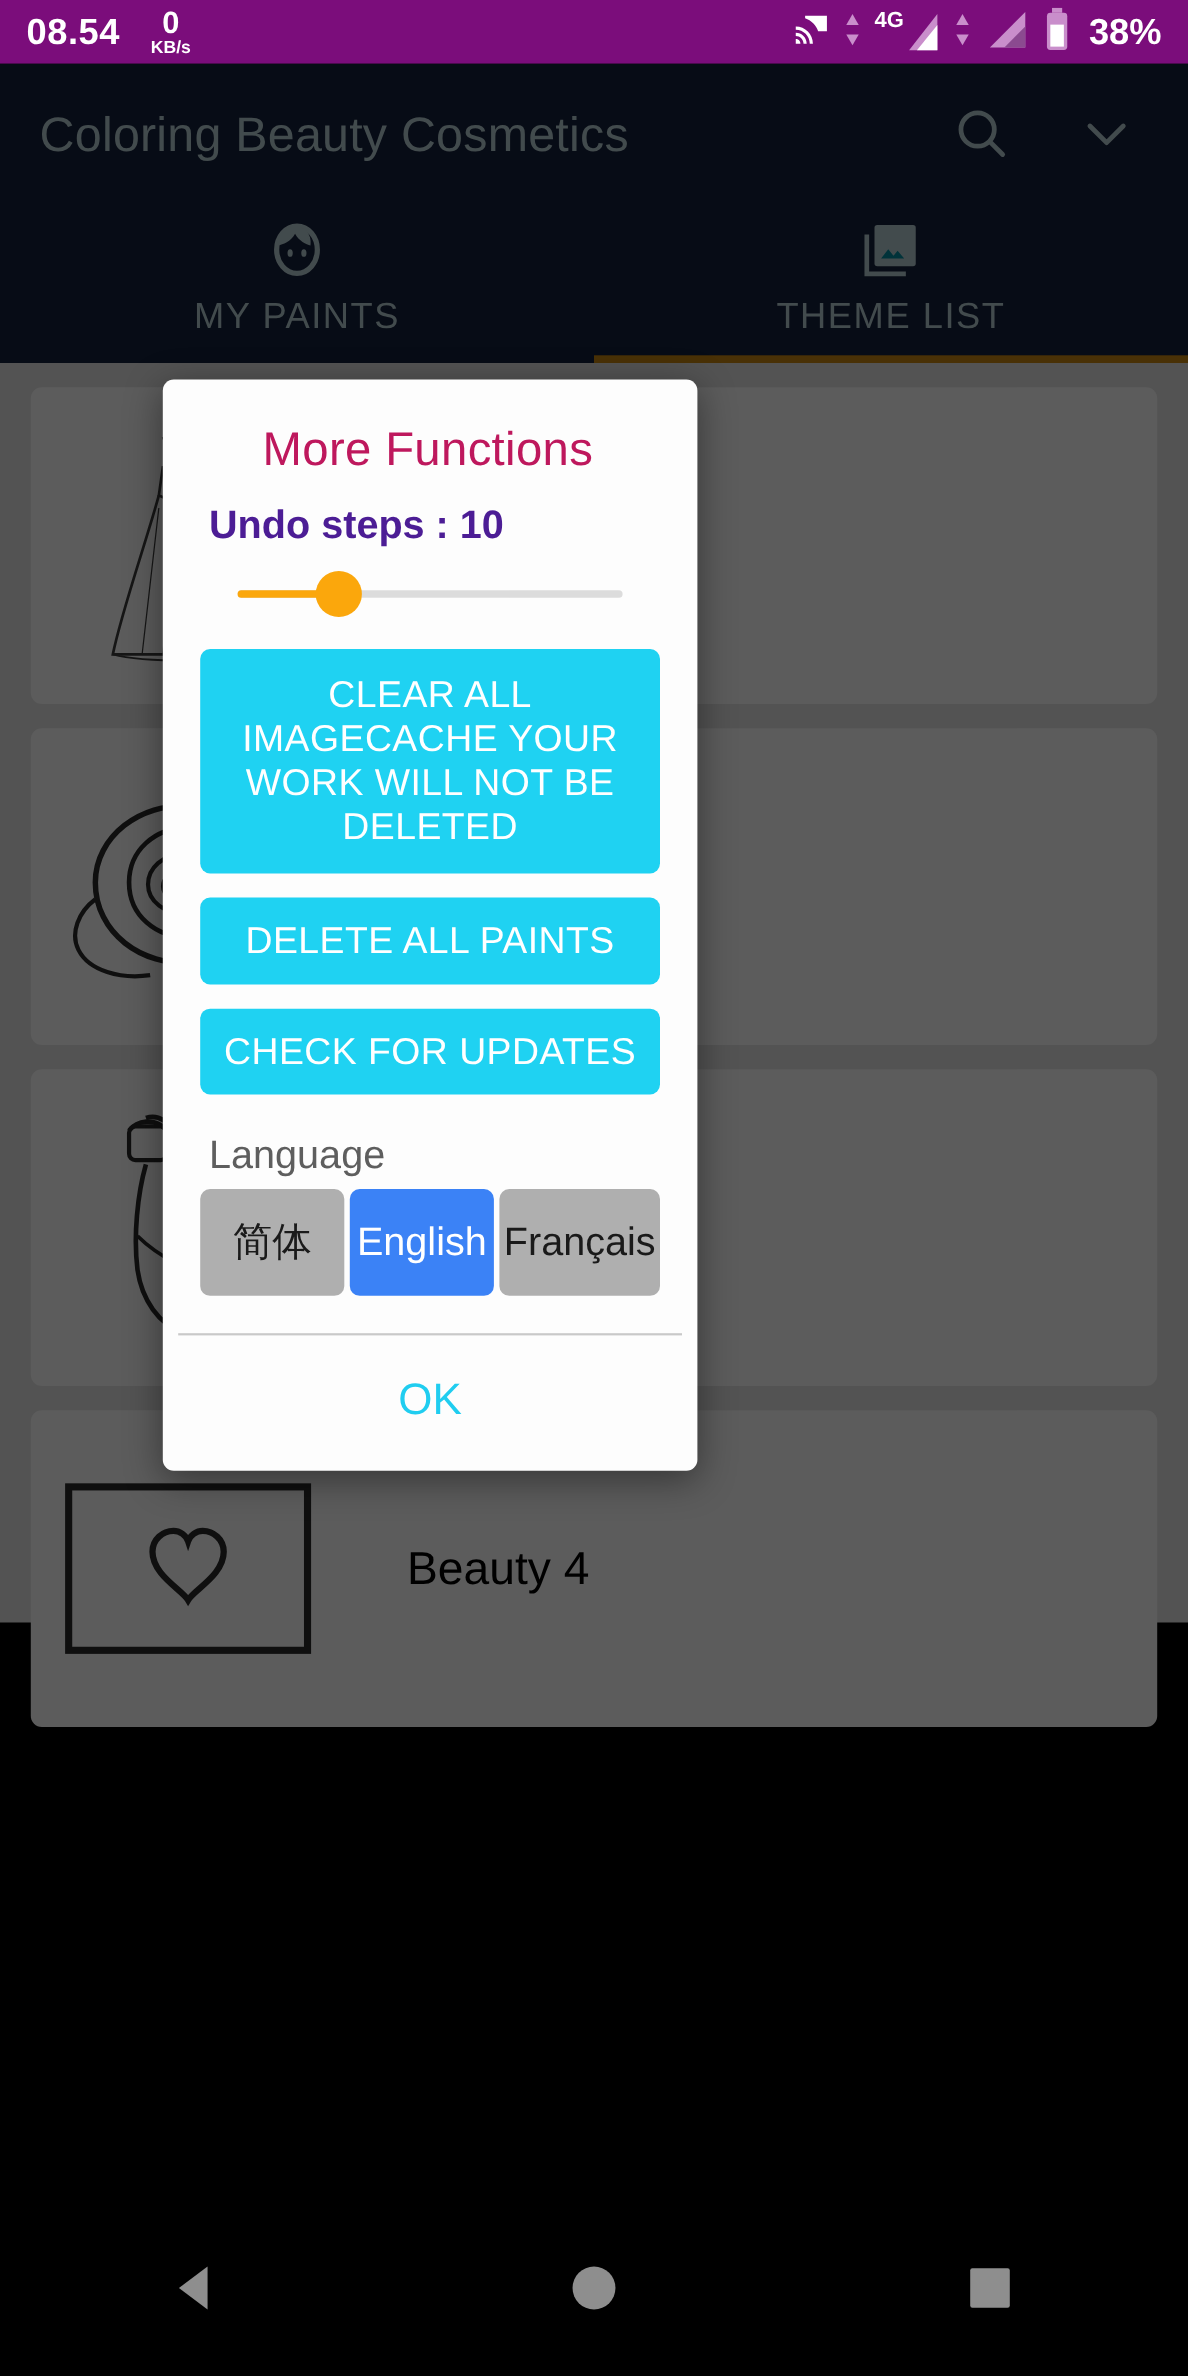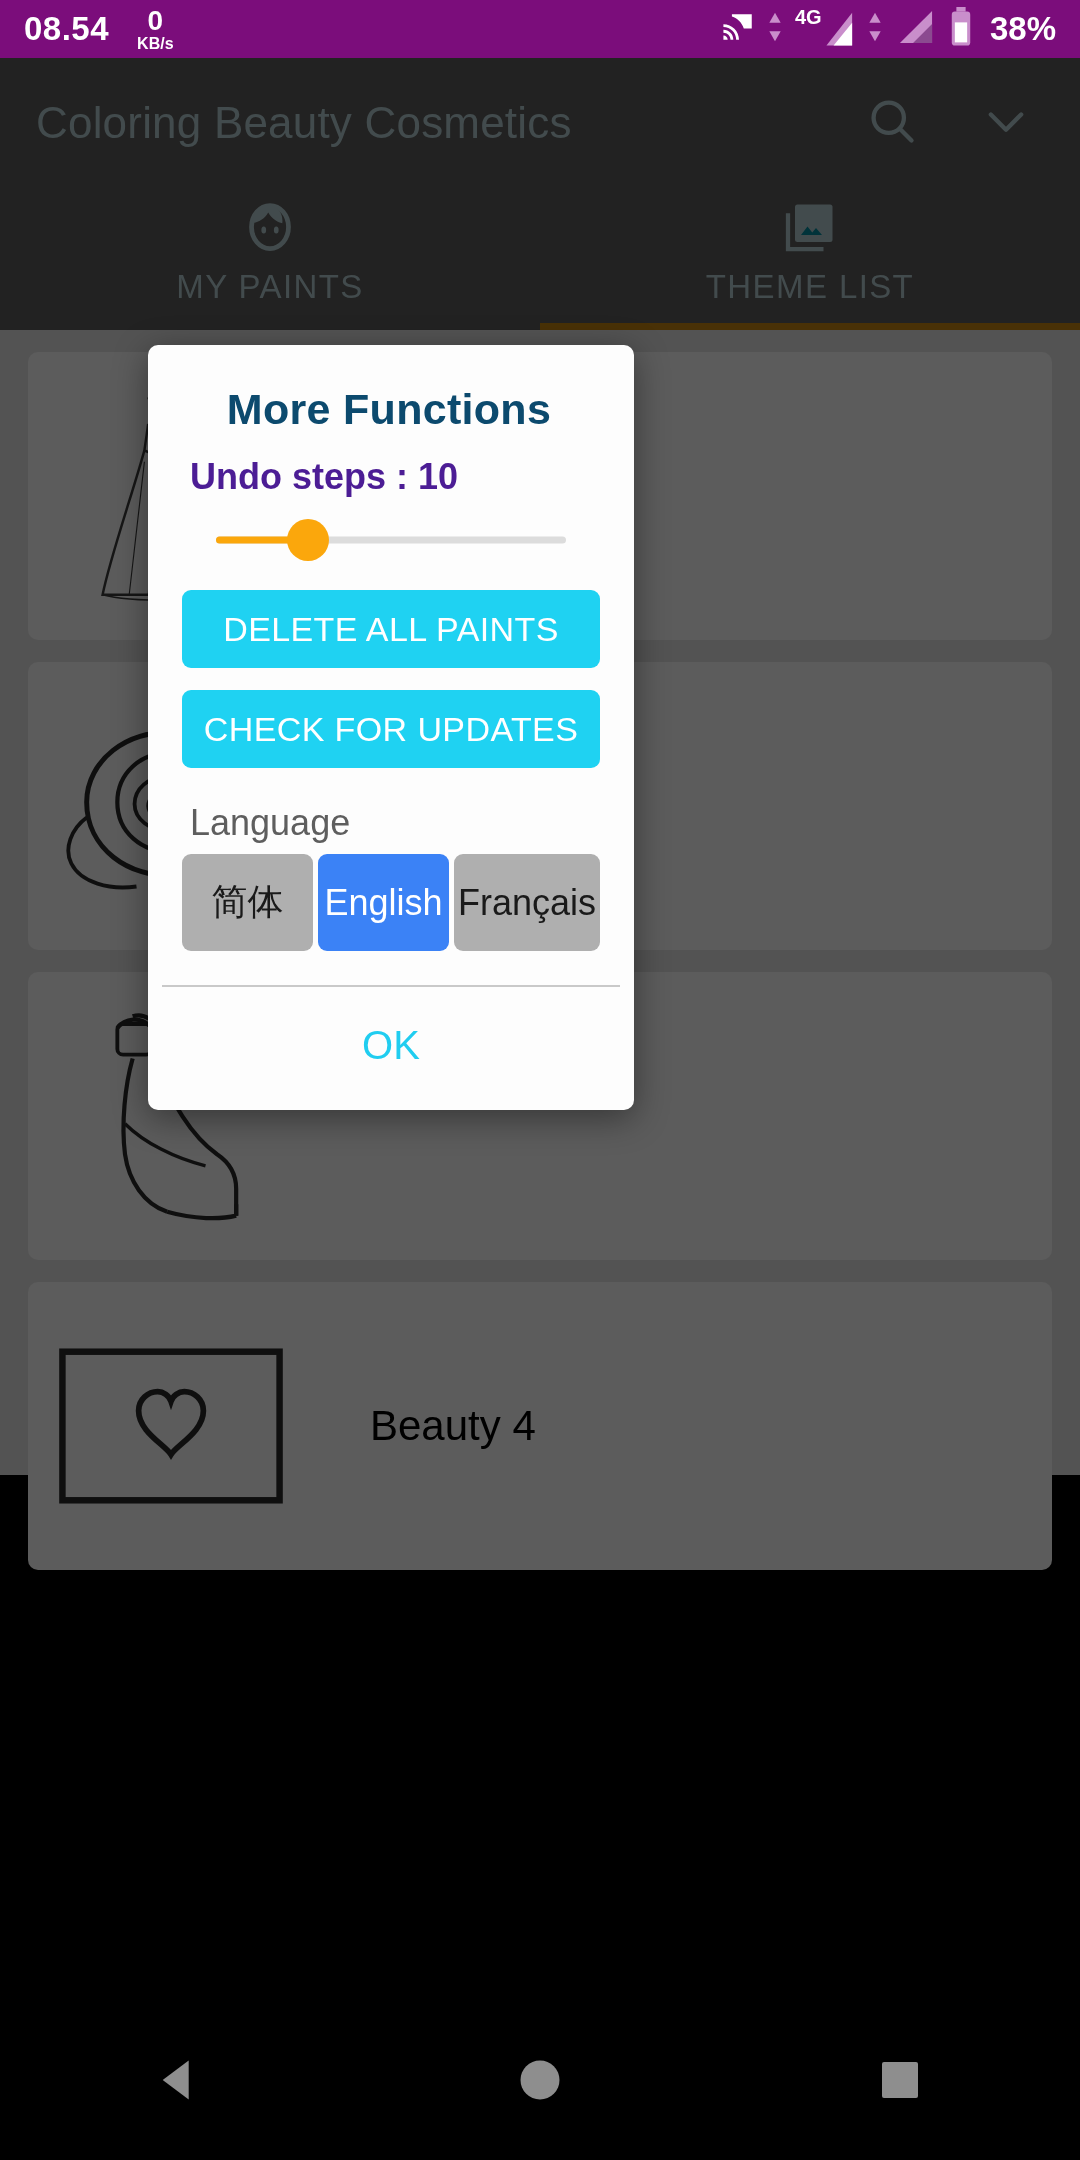--- a/index.html
+++ b/index.html
@@ -23,21 +23,21 @@
   .sb-speed { margin-left:28px; text-align:center; line-height:1; }
   .sb-speed-num { font-size:28px; font-weight:600; display:block; }
   .sb-speed-unit { font-size:16px; font-weight:700; display:block; margin-top:1px; }
   .sb-right { margin-left:auto; display:flex; align-items:center; gap:9px; }
   .sb-batt-pct { font-size:33px; font-weight:600; margin-left:6px; }
   .ico { display:block; }
 
   
   .appbar {
     position:absolute; top:58px; left:0; width:1080px; height:272px;
-    background:#404040;
+    background:#0f172a;
   }
   .appbar-top {
     height:130px; display:flex; align-items:center; padding:0 36px;
   }
   .app-title {
     font-size:44px; color:#7E8E91; font-weight:400; letter-spacing:0.2px;
     white-space:nowrap;
   }
   .appbar-actions { margin-left:auto; display:flex; align-items:center; gap:62px; padding-right:12px; }
 
@@ -83,22 +83,22 @@
   
   .dialog {
     position:absolute; top:345px; left:148px;
     width:486px; background:#FDFDFD;
     border-radius:10px;
     box-shadow:0 8px 34px rgba(0,0,0,0.42);
     padding:0 0 0 0;
     overflow:hidden;
   }
   .dlg-title {
-    text-align:center; color:#0c4a6e; font-size:43px;
-    padding:40px 4px 0 0; font-weight:700; letter-spacing:0.3px;
+    text-align:center; color:#be185d; font-size:43px;
+    padding:40px 4px 0 0; font-weight:400; letter-spacing:0.3px;
   }
   .dlg-body { padding:0 34px; }
   .undo-label {
     font-size:36px; color:#4c1d95; margin-top:22px; margin-left:8px;
     font-weight:700;
   }
   .slider {
     position:relative; height:56px; margin-top:14px;
     display:flex; align-items:center;
   }
@@ -317,20 +317,21 @@
 
   <div class="dlg-body">
     <div class="undo-label">Undo steps : 10</div>
 
     <div class="slider">
       <span class="slider-track"></span>
       <span class="slider-fill"></span>
       <span class="slider-thumb"></span>
     </div>
 
+    <button class="btn-cyan tall">CLEAR ALL IMAGECACHE YOUR WORK WILL NOT BE DELETED</button>
     <button class="btn-cyan">DELETE ALL PAINTS</button>
     <button class="btn-cyan">CHECK FOR UPDATES</button>
 
     <div class="lang-label">Language</div>
     <div class="lang-row">
       <button class="lang-btn">简体</button>
       <button class="lang-btn selected">English</button>
       <button class="lang-btn">Français</button>
     </div>
   </div>

